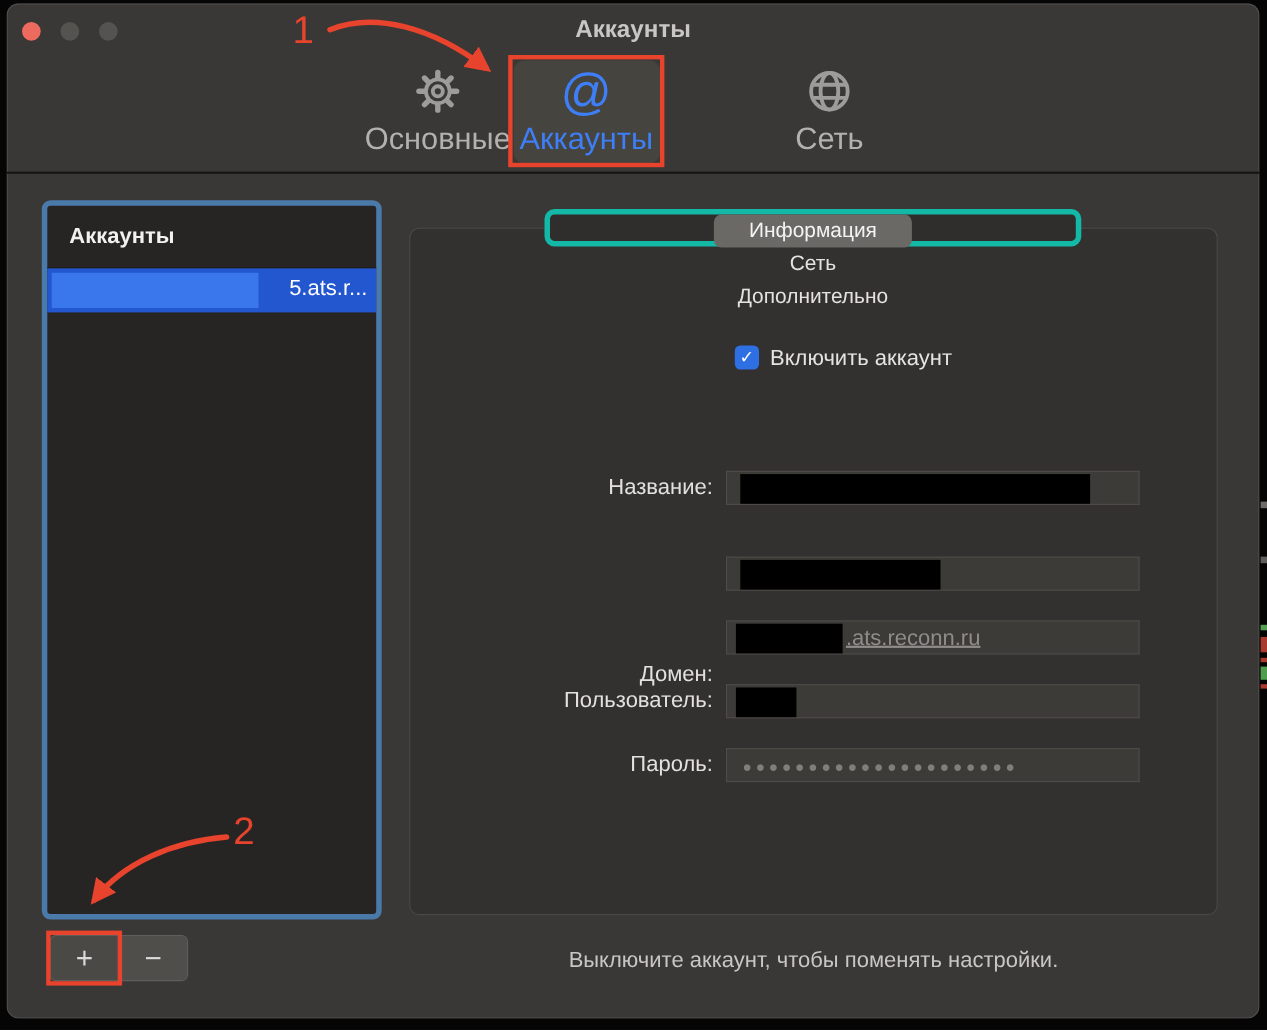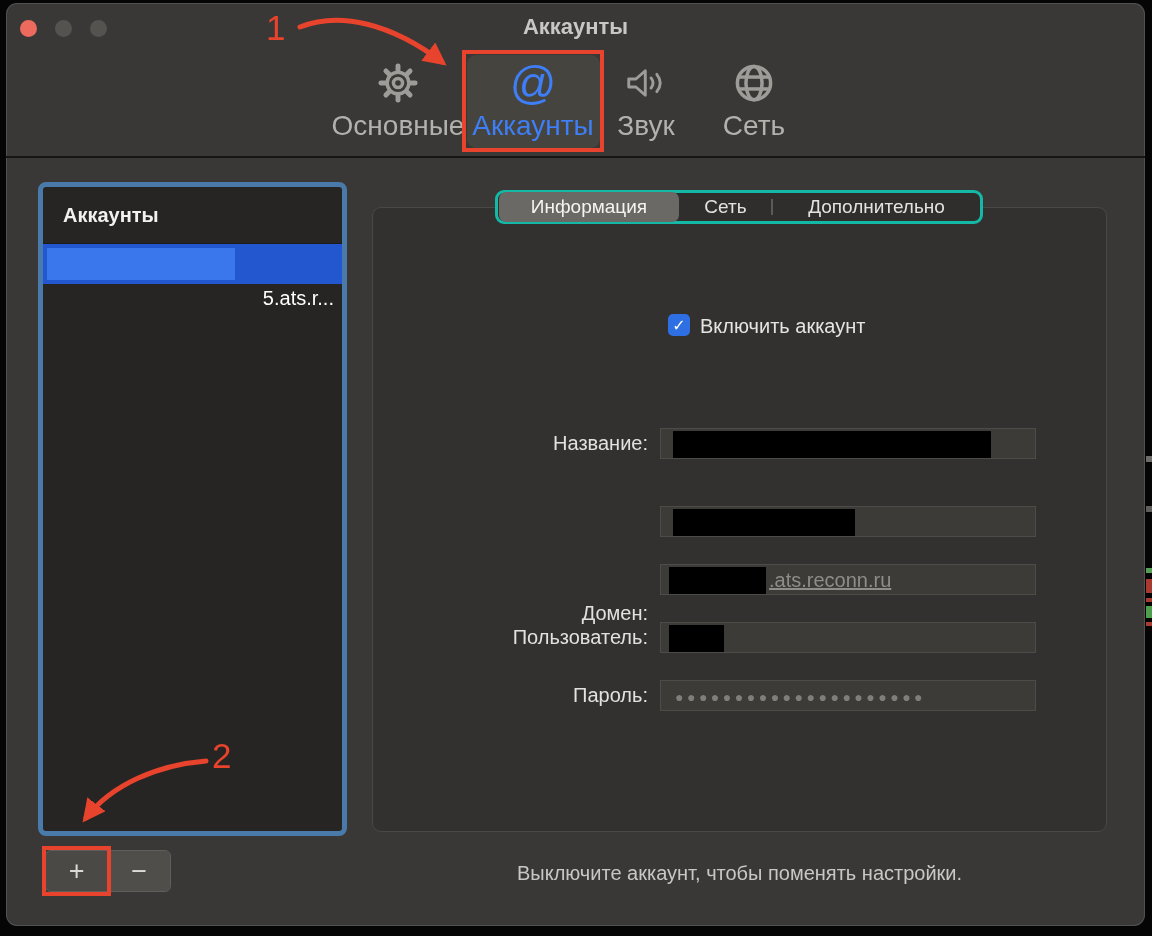--- a/index.html
+++ b/index.html
@@ -28,34 +28,34 @@
   .tb-item.selected .tb-label { color:#3e7ef6; }
   .toolbar-sep { position:absolute; left:6px; top:156px; width:1139px; height:2px; background:#161514; }
 
   
   .sidebar { position:absolute; left:38px; top:182px; width:309px; height:654px;
              background:#262524; border:5px solid #4a7aa9; border-radius:8px; }
   .sb-header { position:absolute; left:20px; top:17px; font-size:20px; font-weight:bold; color:#f2f1f0; }
   .sb-header-div { position:absolute; left:0; top:56px; width:100%; height:1px; background:#1d1c1b; }
   .sb-row { position:absolute; left:0; top:57px; width:299px; height:40px; background:#2357d0; }
   .sb-row-redaction { position:absolute; left:4px; top:4px; width:188px; height:32px; background:#3b77ec; }
-  .sb-row-text { position:absolute; right:8px; top:7px; font-size:20px; color:#ffffff;margin-top:36px; }
+  .sb-row-text { position:absolute; right:8px; top:7px; font-size:20px; color:#ffffff; }
 
   
   .addrem { position:absolute; left:45px; top:850px; width:126px; height:42px;
             background:#4b4946; border:1px solid #605e5b; border-radius:6px; display:flex; }
   .addrem .seg { flex:1; display:flex; align-items:center; justify-content:center;
                  font-size:27px; color:#dcdad8; }
   .addrem .seg + .seg { border-left:1px solid #5c5a57; background:#504e4b; border-radius:0 5px 5px 0; }
 
   
   .groupbox { position:absolute; left:372px; top:207px; width:735px; height:625px;
               background:#333130; border:1px solid #4a4845; border-radius:9px; }
   .tabs { position:absolute; left:495px; top:190px; width:488px; height:34px;
-          background:#2f2e2c; border:3px solid #14b8a6; border-radius:9px; display:flex; align-items:center; }
+          background:#2f2e2c; border:5px solid #14b8a6; border-radius:9px; display:flex; align-items:center;flex-direction:column; }
   .tab { font-size:19px; color:#e4e2e0; text-align:center; line-height:30px; height:30px; }
   .tab.selected { background:#6b6965; border-radius:7px; color:#f5f4f3; margin:0 1px; }
   .tab-div { width:2px; height:16px; background:#5c5a57; }
 
   .checkbox { position:absolute; left:668px; top:314px; width:22px; height:22px;
               background:#2f6fe4; border-radius:5px; color:#fff; font-size:16px; font-weight:bold;
               display:flex; align-items:center; justify-content:center; }
   .check-label { position:absolute; left:700px; top:315px; font-size:20px; color:#e6e4e2; }
 
   .fieldlabel { position:absolute; width:300px; right:504px; text-align:right; font-size:20px; color:#e3e1df; }
@@ -112,30 +112,20 @@
     <div class="tb-label">Основные</div>
   </div>
 
   <div class="tb-item selected" style="left:463px;">
     <div class="tb-icon">
       <div class="at-glyph">@</div>
     </div>
     <div class="tb-label">Аккаунты</div>
   </div>
 
-  <div class="tb-item" style="left:576px;">
-    <div class="tb-icon">
-      <svg class="icon" width="46" height="38" viewBox="0 0 32 24" fill="none" stroke="#9e9c99" stroke-width="2" stroke-linecap="round" stroke-linejoin="round">
-        <path d="M4 9.2 H9 L15.5 3.5 V20.5 L9 14.8 H4 Z"></path>
-        <path d="M19.5 8.5 Q22.3 12 19.5 15.5"></path>
-        <path d="M23.5 6 Q28.3 12 23.5 18"></path>
-      </svg>
-    </div>
-    <div class="tb-label">Звук</div>
-  </div>
 
   <div class="tb-item" style="left:684px;">
     <div class="tb-icon">
       <svg class="icon" width="42" height="42" viewBox="0 0 24 24" fill="none" stroke="#9e9c99" stroke-width="2">
         <circle cx="12" cy="12" r="9.5"></circle>
         <ellipse cx="12" cy="12" rx="4.6" ry="9.5"></ellipse>
         <path d="M3.2 8.6 H20.8"></path>
         <path d="M3.2 15.4 H20.8"></path>
       </svg>
     </div>

